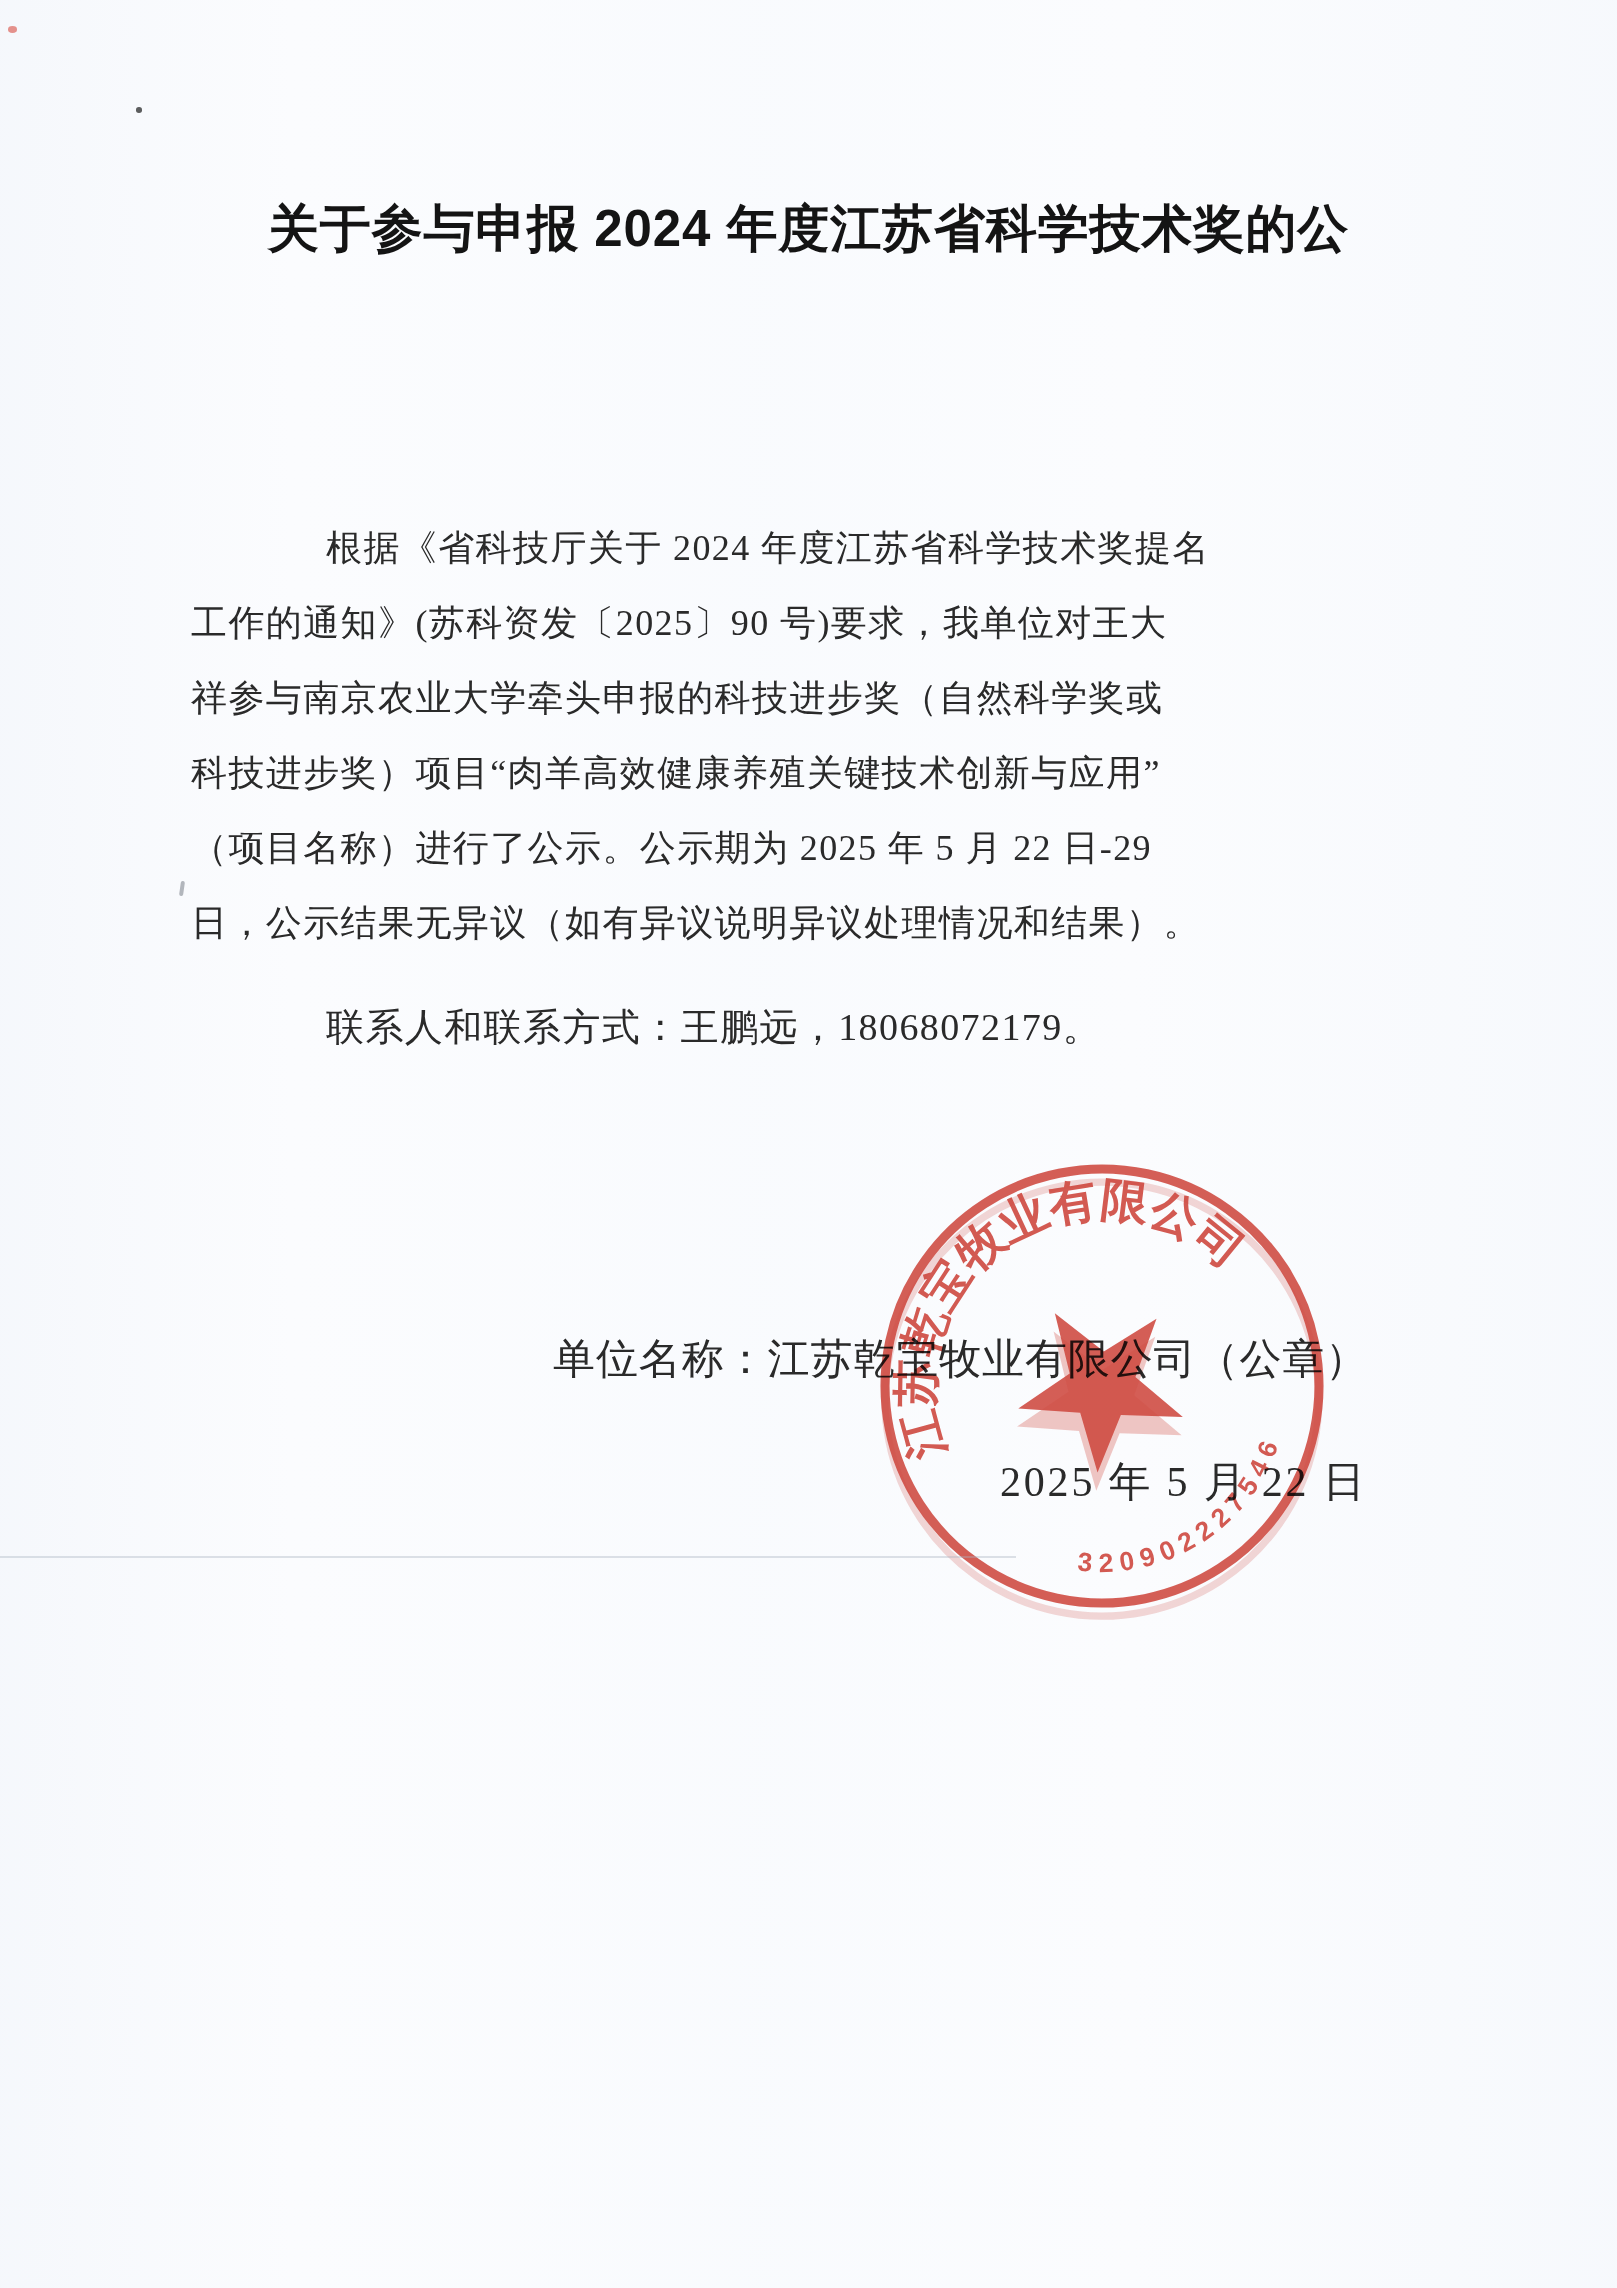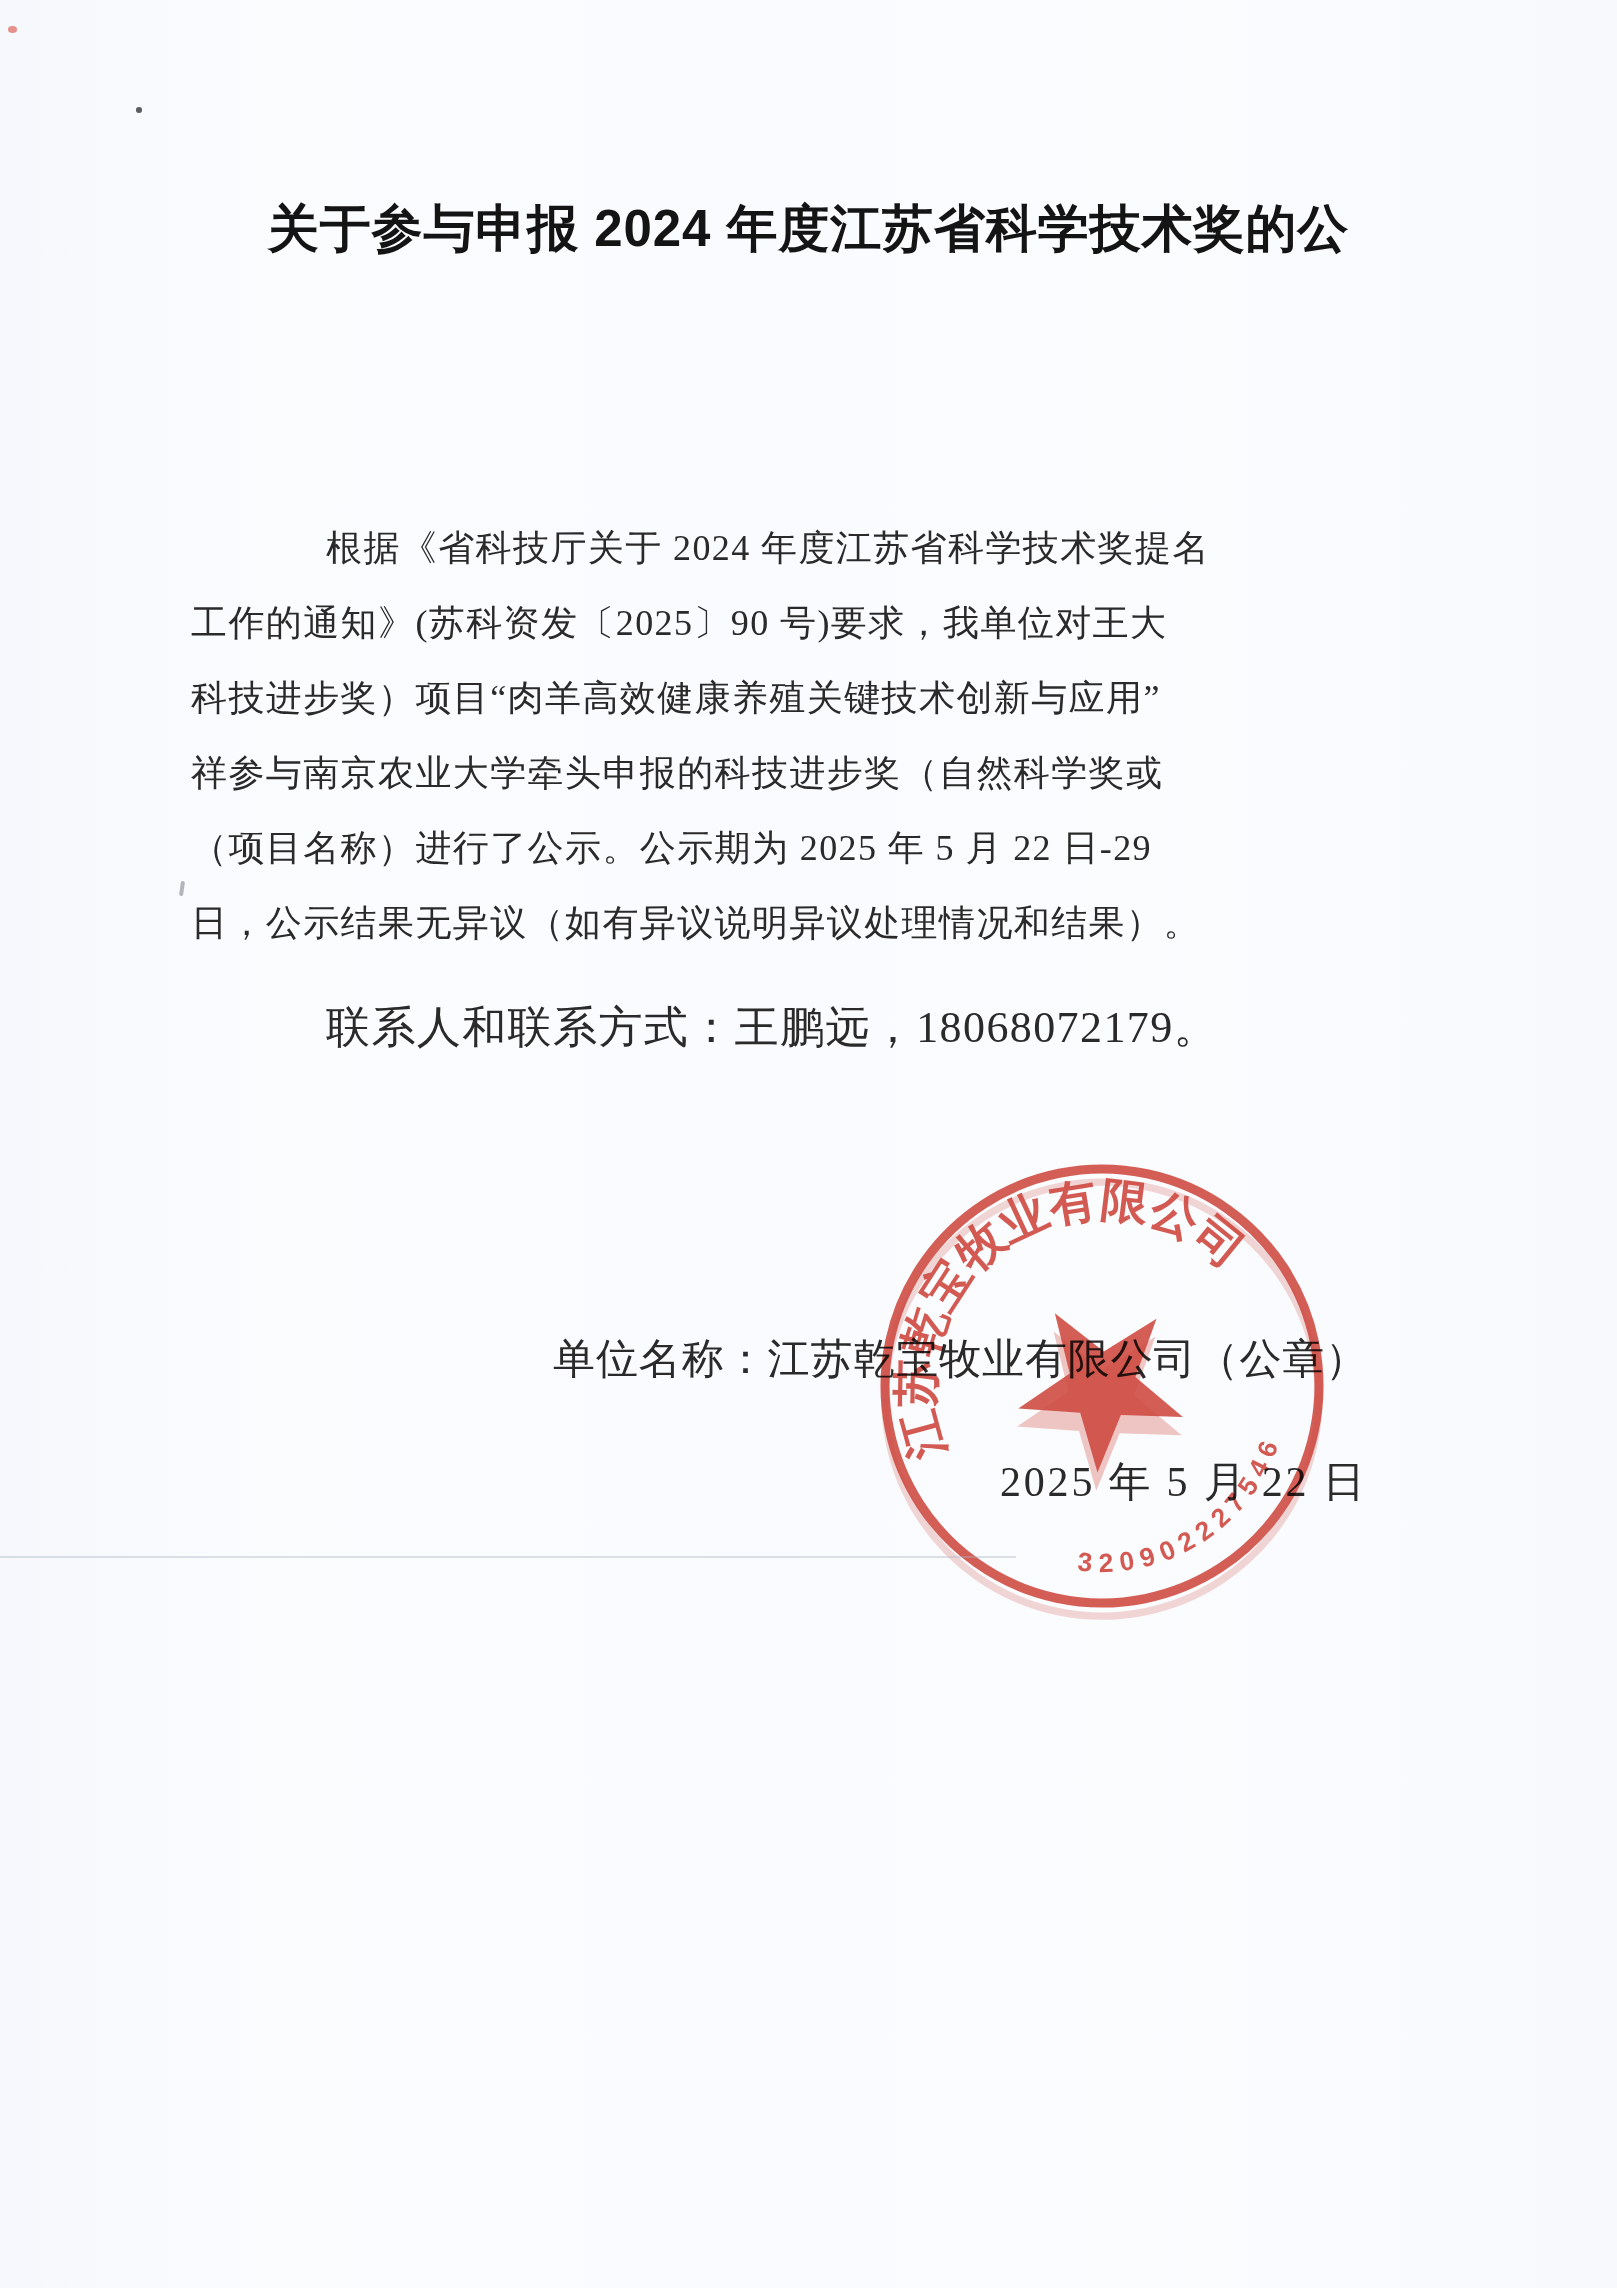--- a/index.html
+++ b/index.html
@@ -26,21 +26,21 @@
   .doc-title span { display:block; }
   .body-text {
     position:absolute; left:191px; top:511px; width:1254px;
     font-size:36px; line-height:75px;
     letter-spacing:1.4px;
     white-space:nowrap;
   }
   .body-text .line.indent { text-indent:135px; }
   .para {
     position:absolute; left:326px;
-    font-size:44px; line-height:75px;
+    font-size:38px; line-height:75px;
     letter-spacing:1.4px;
     white-space:nowrap;
   }
   .para.contact { top:990px; }
   .para.closing { top:1117px; }
   .signature-line {
     position:absolute; left:553px; top:1331px;
     font-size:42px; line-height:56px;
     letter-spacing:0.9px;
     white-space:nowrap;
@@ -83,22 +83,22 @@
 
 <div class="page">
 
   <h1 class="doc-title">
     <span>关于参与申报 2024 年度江苏省科学技术奖的公</span>
   </h1>
 
   <div class="body-text">
     <div class="line indent">根据《省科技厅关于 2024 年度江苏省科学技术奖提名</div>
     <div class="line">工作的通知》(苏科资发〔2025〕90 号)要求，我单位对王大</div>
+    <div class="line">祥参与南京农业大学牵头申报的科技进步奖（自然科学奖或</div>
     <div class="line">科技进步奖）项目“肉羊高效健康养殖关键技术创新与应用”</div>
-    <div class="line">祥参与南京农业大学牵头申报的科技进步奖（自然科学奖或</div>
     <div class="line">（项目名称）进行了公示。公示期为 2025 年 5 月 22 日-29</div>
     <div class="line">日，公示结果无异议（如有异议说明异议处理情况和结果）。</div>
   </div>
 
   <div class="para contact">联系人和联系方式：王鹏远，18068072179。</div>
 
 
   <div class="signature-line">单位名称：江苏乾宝牧业有限公司（公章）</div>
 
   <div class="date-line">2025 年 5 月 22 日</div>

